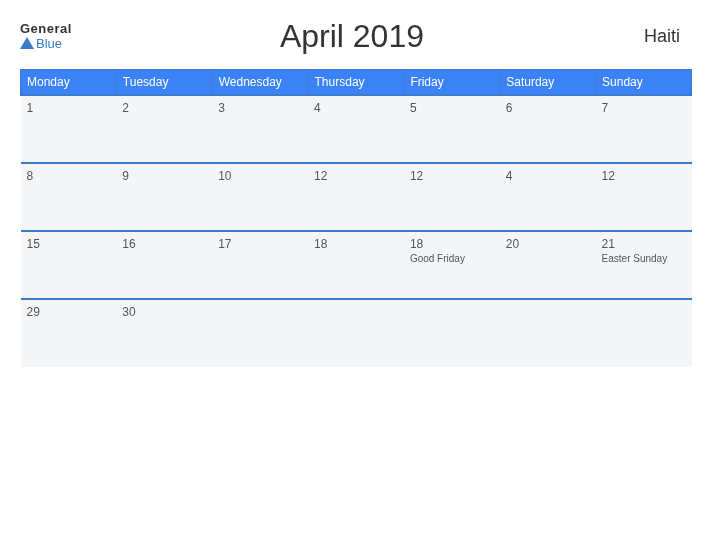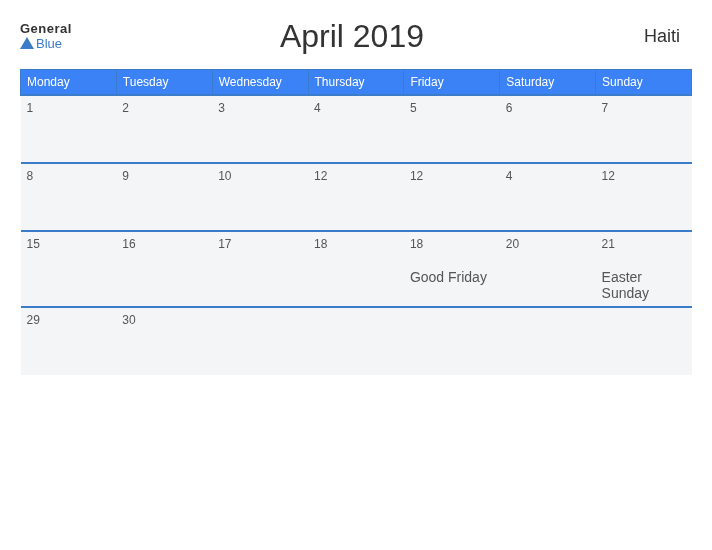--- a/index.html
+++ b/index.html
@@ -100,24 +100,24 @@
       border-top: 2px solid #3a7bca;
       background: #f4f5f7;
       width: calc(100% / 7);
     }
     .day-num {
       font-size: 12px;
       color: #555;
       display: block;
     }
     .holiday {
-      font-size: 14px;
+      font-size: 10px;
       color: #555;
       display: block;
-      margin-top: 18px;
+      margin-top: 2px;
     }
     .last-row td {
       height: 55px;
     }
   </style>
 </head>
 <body>
 
 <div class="page">
   <div class="header">

